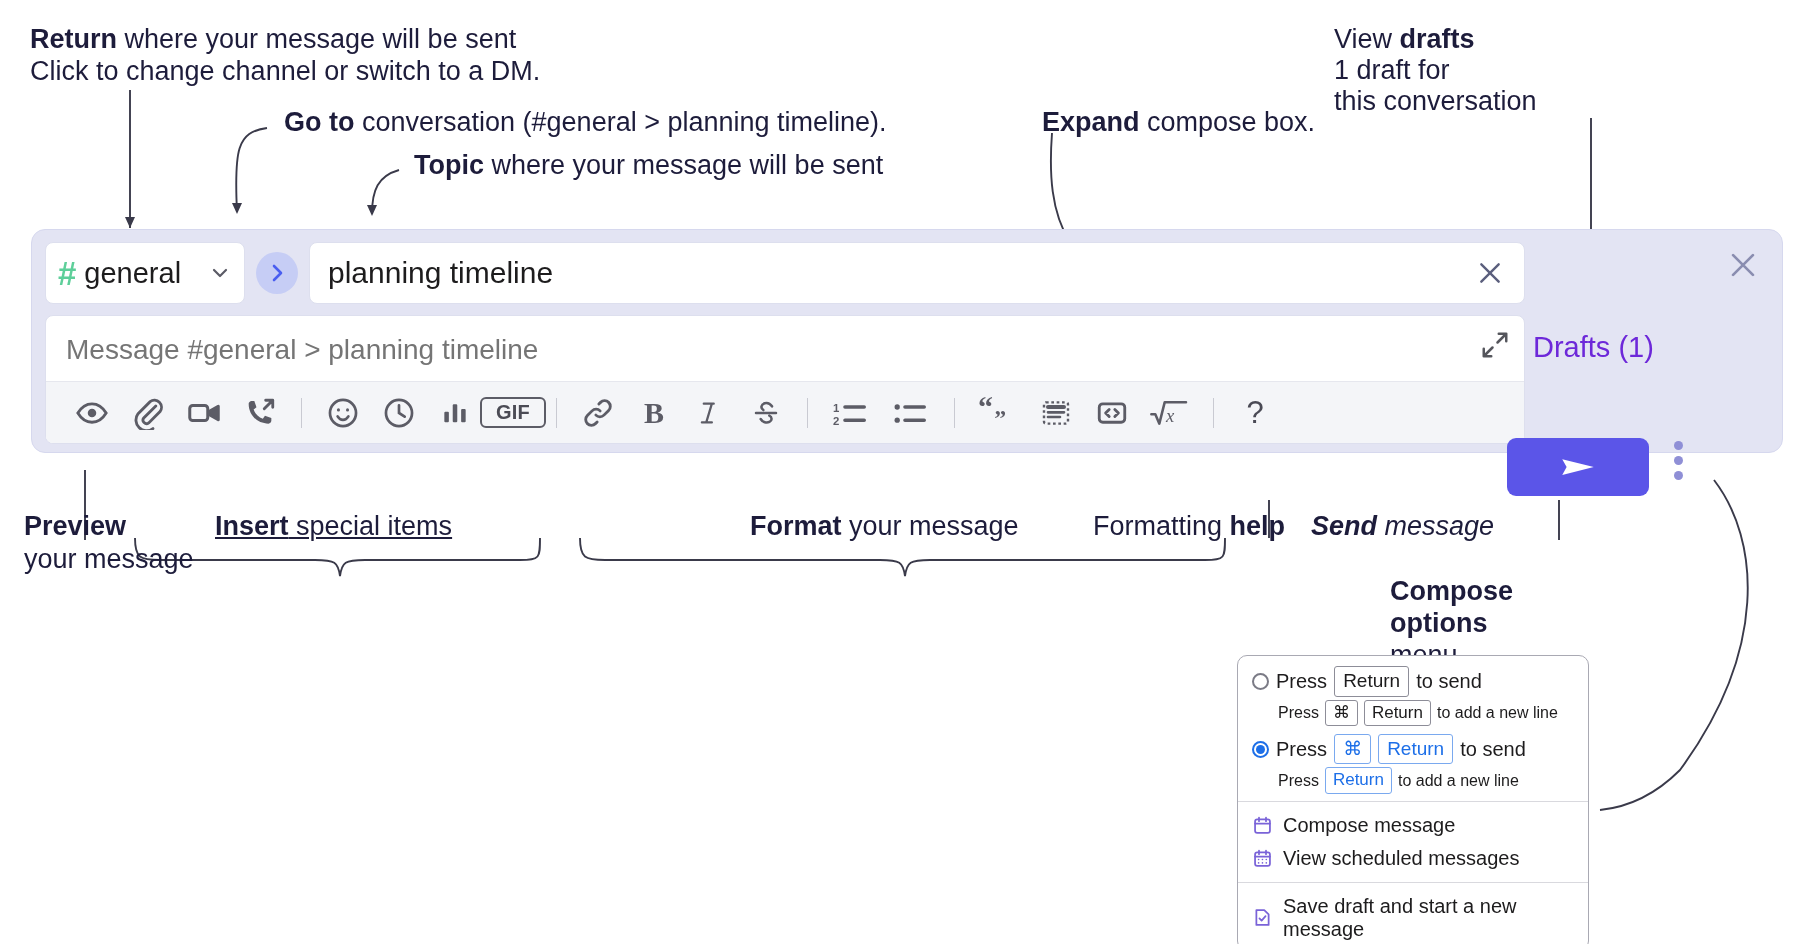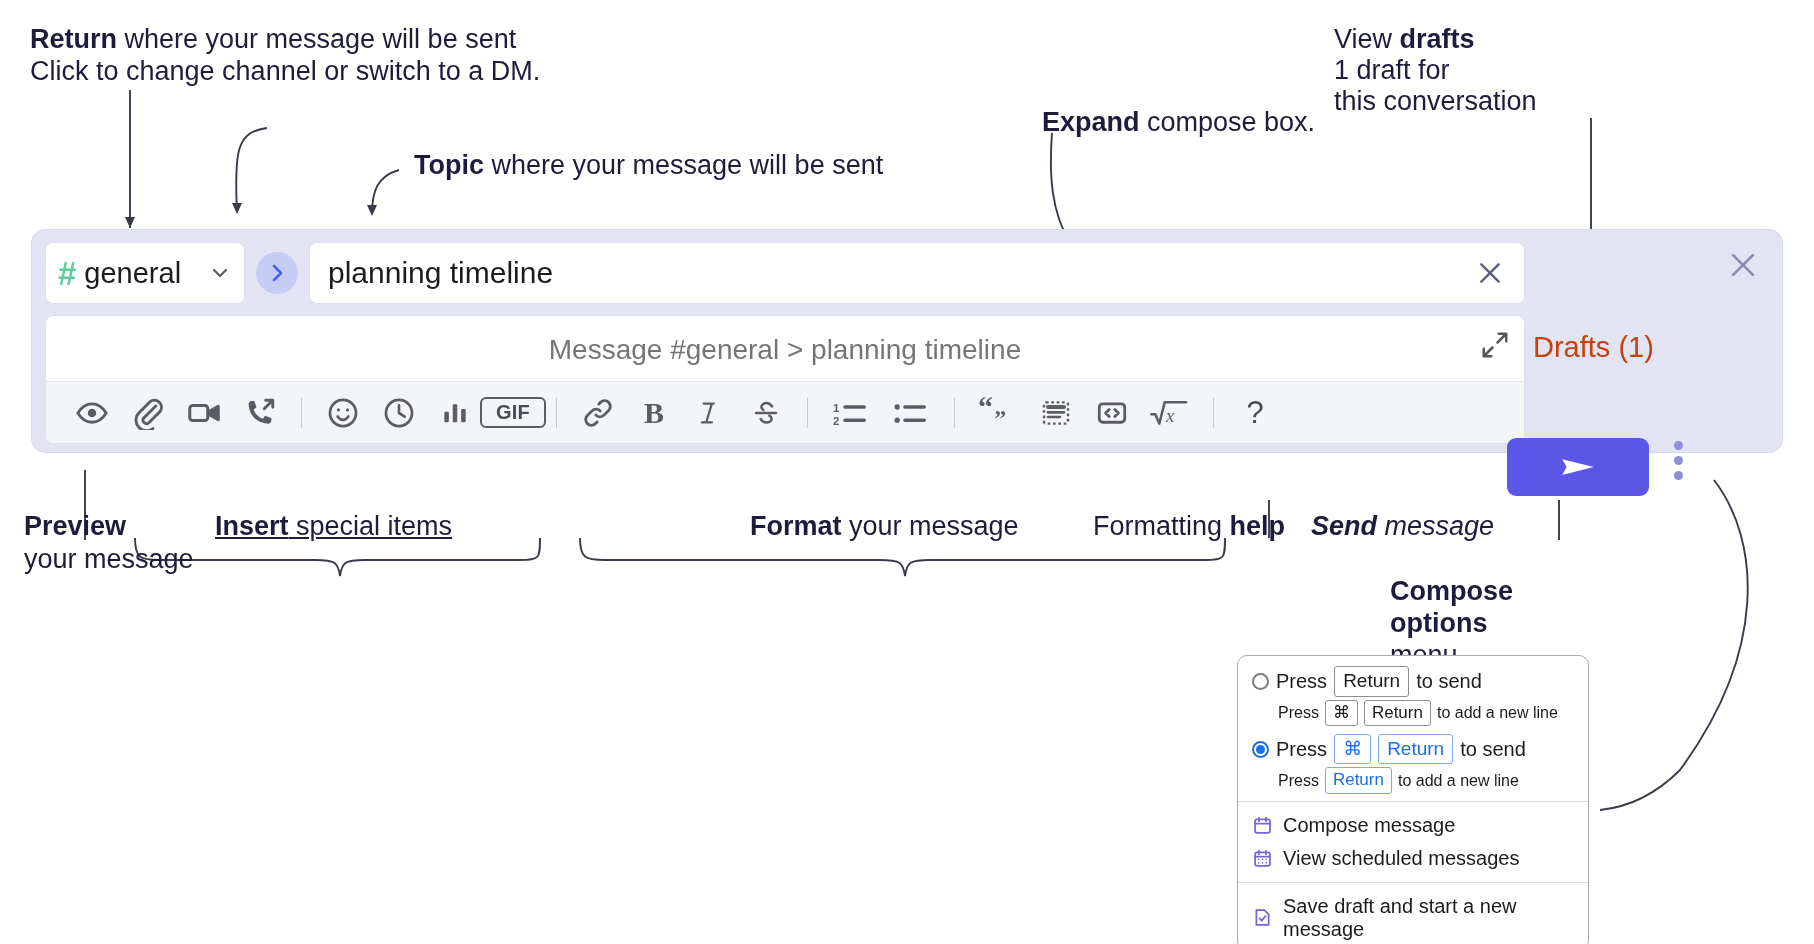--- a/index.html
+++ b/index.html
@@ -88,21 +88,20 @@
   .topic-x { color: #5b5f7d; display:flex; align-items:center; padding: 4px; }
 
   .msgbox {
     margin-top: 11px;
     background: #ffffff;
     border: 1px solid #dddfee;
     border-radius: 8px;
     overflow: hidden;
     height: 129px;
     position: relative;
-    text-align: center;
   }
   .msg-placeholder {
     padding: 18px 20px 0 20px;
     font-size: 28px;
     color: #757575;
   }
   .expand-btn {
     position: absolute;
     right: 14px; top: 14px;
     color: #55565c;
@@ -142,21 +141,21 @@
     color: #4b4b55;
     line-height: 1.15;
   }
   .qmark { font-size: 31px; color: #4a4a55; font-weight: 400; }
 
   
   .drafts-link {
     position: absolute;
     left: 1532px; top: 330px;
     font-size: 29px;
-    color: #c2410c;
+    color: #6d28d9;
   }
   .shell-close {
     position: absolute;
     right: 22px; top: 18px;
     color: #8a8db0;
     display: flex;
   }
   .send-btn {
     position: absolute;
     left: 1506px; top: 437px;
@@ -249,20 +248,23 @@
 
       <path d="M1714,480 C1760,540 1768,650 1680,770 C1650,800 1620,808 1600,810"></path>
     </g>
   </svg>
 
   <div class="anno" style="left:30px; top:24px;">
     <span><b>Return</b><span> where your message will be sent</span></span>
   </div>
   <div class="anno it" style="left:30px; top:56px;">Click to change channel or switch to a DM.</div>
 
+  <div class="anno" style="left:284px; top:107px;">
+    <b>Go to</b><span> conversation (#general &gt; planning timeline).</span>
+  </div>
 
   <div class="anno" style="left:414px; top:150px;">
     <b>Topic</b><span> where your message will be sent</span>
   </div>
 
   <div class="anno" style="left:1042px; top:107px;">
     <b>Expand</b><span> compose box.</span>
   </div>
 
   <div class="anno" style="left:1334px; top:24px;">

